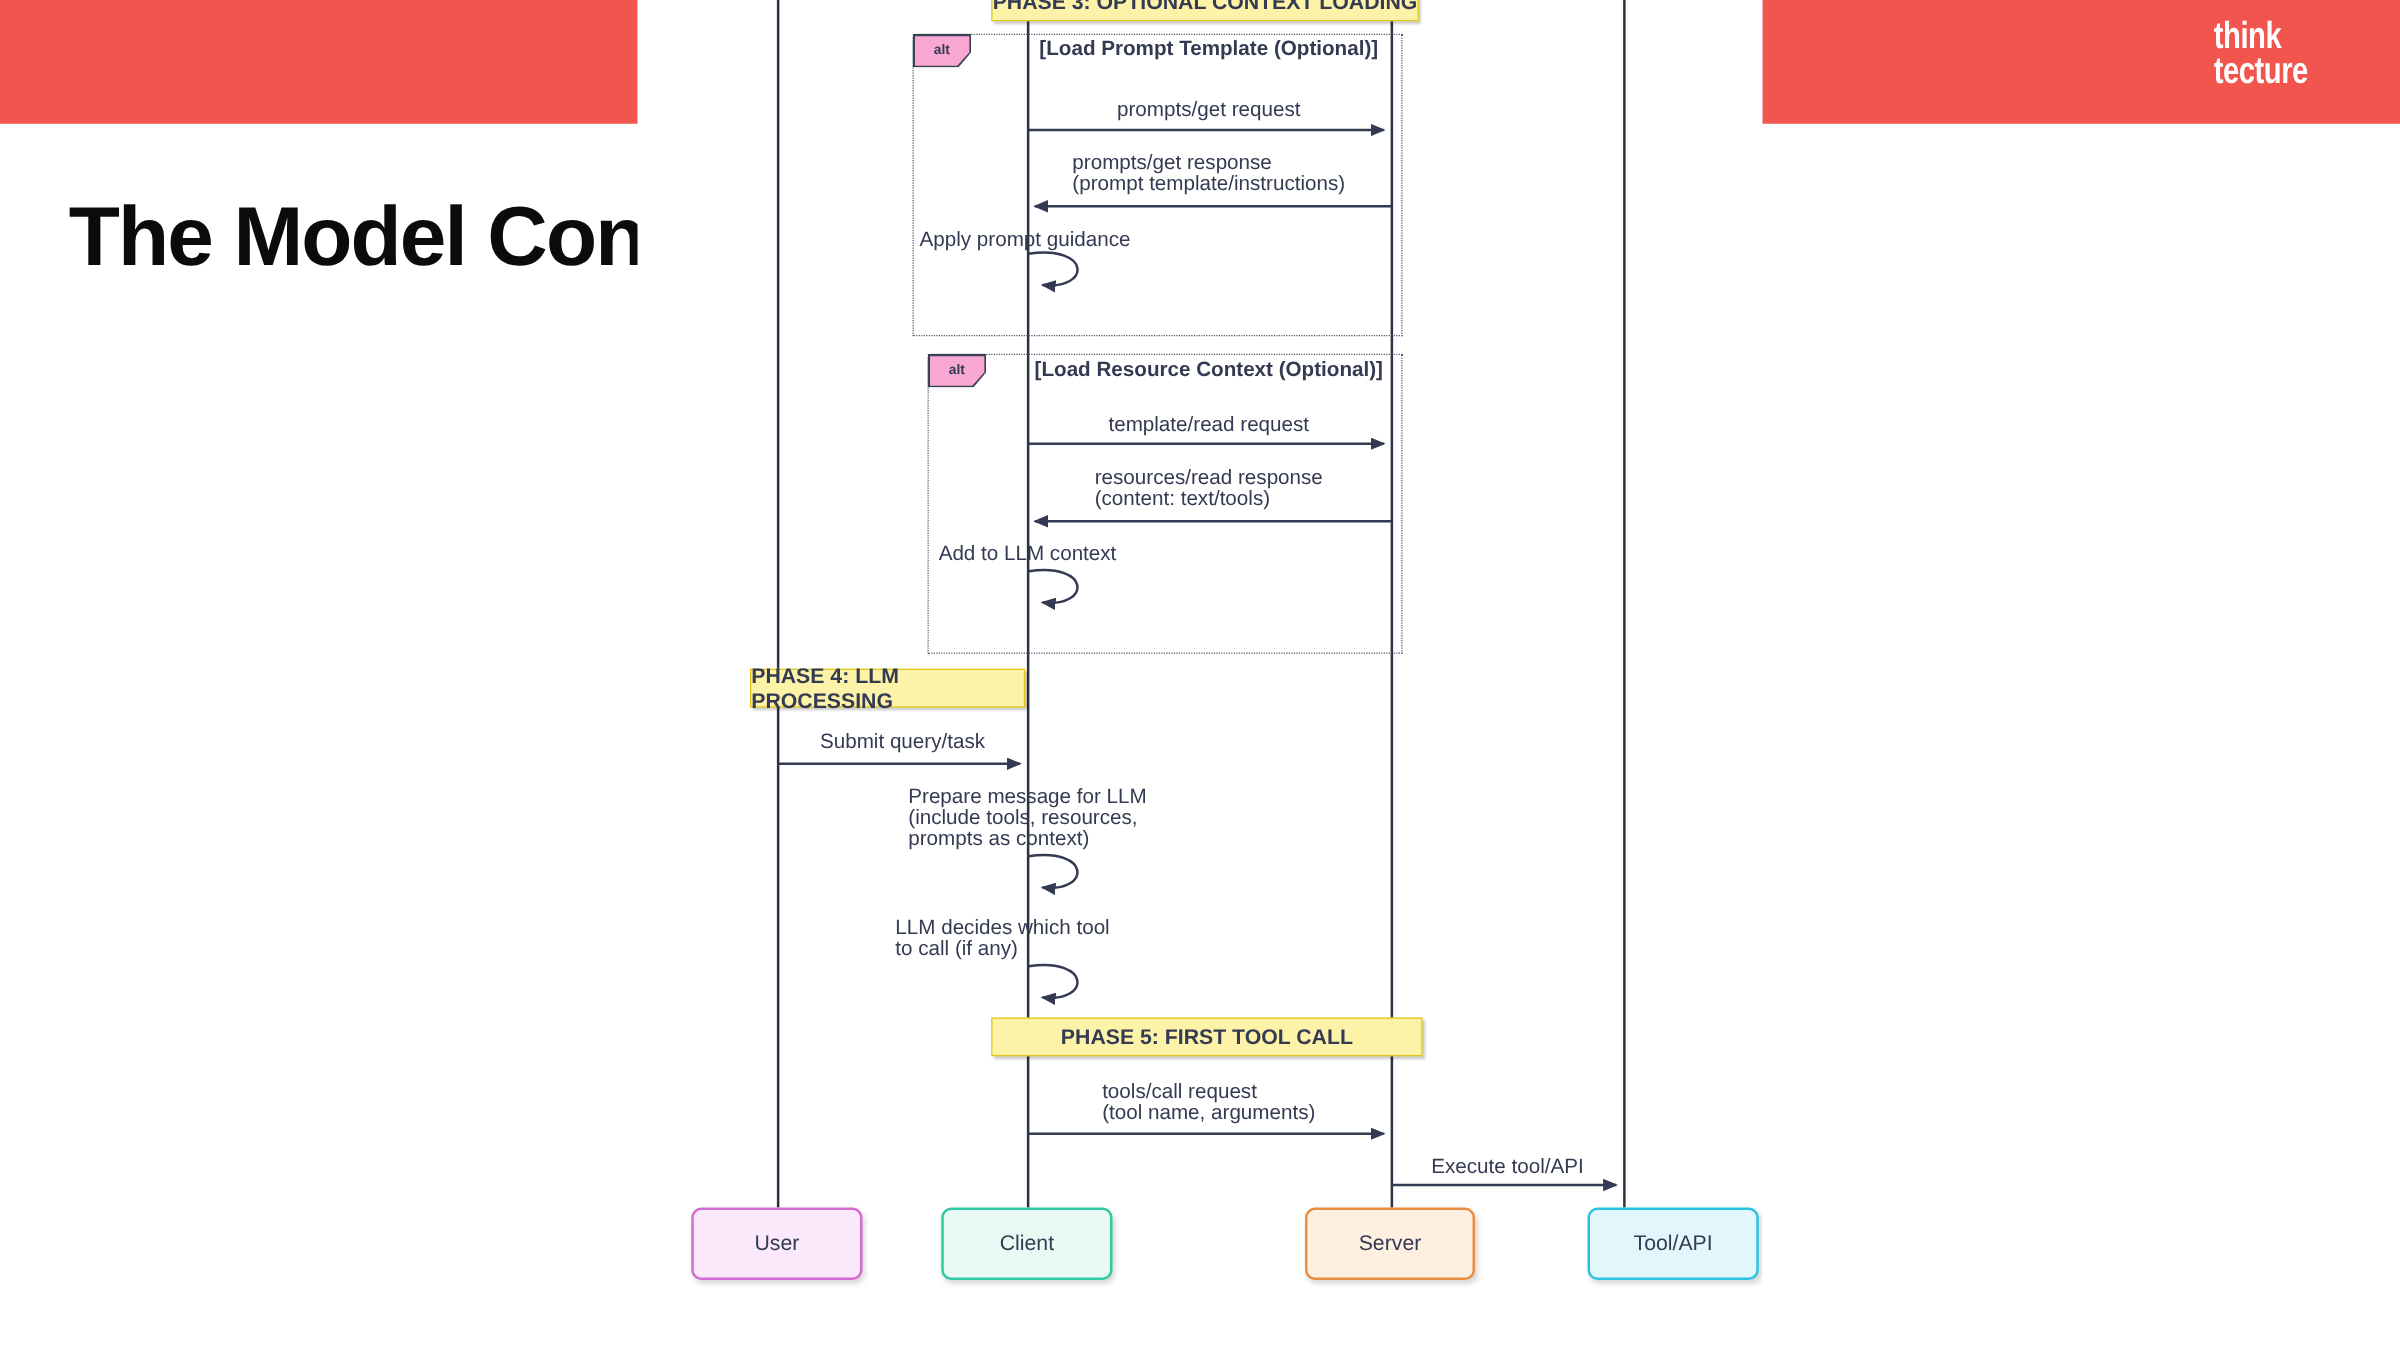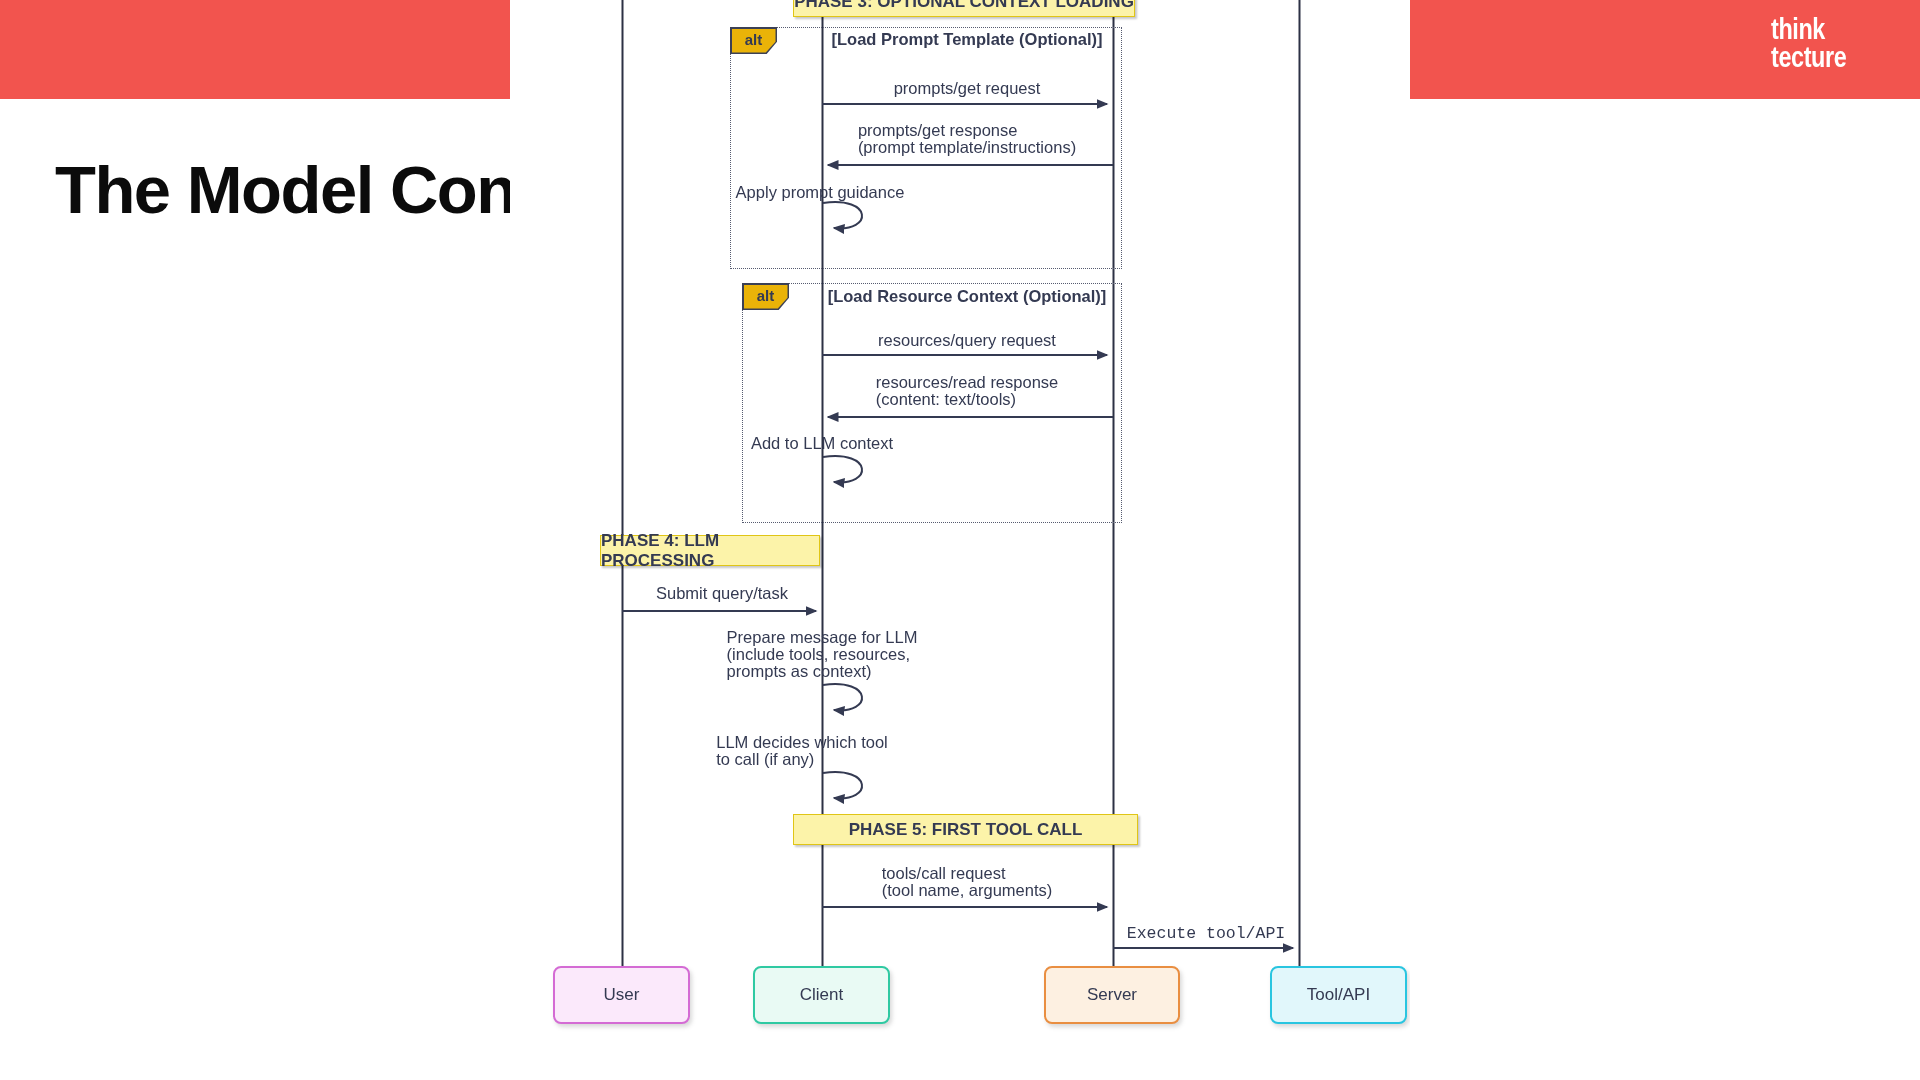--- a/index.html
+++ b/index.html
@@ -42,24 +42,24 @@
   }
   .alt-box{
     position:absolute;border:1.5px dotted #565b70;box-sizing:border-box;
   }
   .alt-label{position:absolute;width:47px;height:27px;}
   .alt-label .frame{
     position:absolute;inset:0;background:#3b4055;
     clip-path:polygon(0 0,100% 0,100% 55%,78% 100%,0 100%);
   }
   .alt-label .face{
-    position:absolute;inset:1.5px;background:#eab308;
+    position:absolute;inset:1.5px;background:#f9a8d4;
     clip-path:polygon(0 0,100% 0,100% 55%,78% 100%,0 100%);
     display:flex;align-items:center;justify-content:center;
-    font-size:15px;font-weight:600;color:var(--line);padding-bottom:2px;
+    font-size:11px;font-weight:600;color:var(--line);padding-bottom:2px;
   }
   .actor{
     position:absolute;height:58px;border-radius:8px;box-sizing:border-box;
     display:flex;align-items:center;justify-content:center;
     font-size:17px;color:var(--line);border:2px solid;
     box-shadow:2px 3px 4px rgba(120,120,120,0.28);
   }
   .actor.user  {background:var(--user_fill);  border-color:var(--user_border);}
   .actor.client{background:var(--client_fill);border-color:var(--client_border);}
   .actor.server{background:var(--server_fill);border-color:var(--server_border);}
@@ -118,31 +118,31 @@
   <div class="lbl" style="left:457px;top:288px;font-weight:600;">[Load Resource Context (Optional)]</div>
 
   <div class="phase" style="left:283px;top:-14px;width:342px;">PHASE 3: OPTIONAL CONTEXT LOADING</div>
   <div class="phase" style="left:90px;top:535px;width:220px;">PHASE 4: LLM PROCESSING</div>
   <div class="phase" style="left:283px;top:814px;width:345px;">PHASE 5: FIRST TOOL CALL</div>
 
   <div class="lbl" style="left:457px;top:80px;">prompts/get request</div>
   <div class="lbl" style="left:457px;top:122px;">prompts/get response
 (prompt template/instructions)</div>
   <div class="lbl" style="left:310px;top:184px;">Apply prompt guidance</div>
-  <div class="lbl" style="left:457px;top:332px;">resources/query request</div>
+  <div class="lbl" style="left:457px;top:332px;">template/read request</div>
   <div class="lbl" style="left:457px;top:374px;">resources/read response
 (content: text/tools)</div>
   <div class="lbl" style="left:312px;top:435px;">Add to LLM context</div>
   <div class="lbl" style="left:212px;top:585px;">Submit query/task</div>
   <div class="lbl" style="left:312px;top:629px;">Prepare message for LLM
 (include tools, resources,
 prompts as context)</div>
   <div class="lbl" style="left:292px;top:734px;">LLM decides which tool
 to call (if any)</div>
   <div class="lbl" style="left:457px;top:865px;">tools/call request
 (tool name, arguments)</div>
-  <div class="lbl" style="left:696px;top:925px;font-family:Liberation Mono, monospace;">Execute tool/API</div>
+  <div class="lbl" style="left:696px;top:925px;">Execute tool/API</div>
 
   <div class="actor user" style="left:43px;top:966px;width:137px;">User</div>
   <div class="actor client" style="left:243px;top:966px;width:137px;text-align:right;">Client</div>
   <div class="actor server" style="left:534px;top:966px;width:136px;">Server</div>
   <div class="actor tool" style="left:720px;top:966px;width:137px;">Tool/API</div>
 </div>
 
 </body></html>

